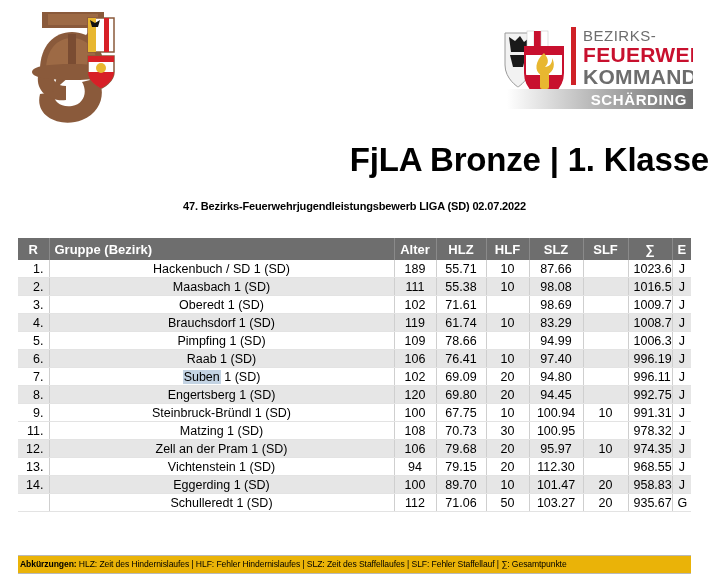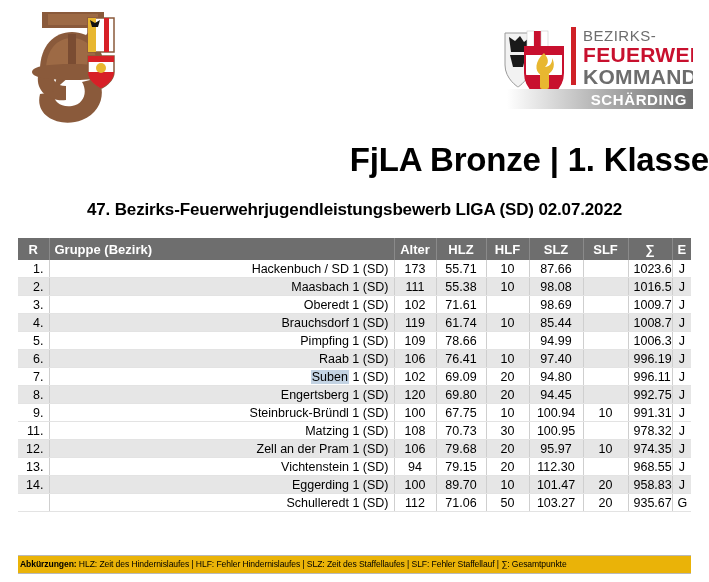--- a/index.html
+++ b/index.html
@@ -44,21 +44,21 @@
   }
   .page-title {
     font-size: 33px;
     font-weight: bold;
     letter-spacing: -0.2px;
     line-height: 1.1;
     margin: 0;
     text-align: right;
   }
   .page-subtitle {
-    font-size: 17px;
+    font-size: 11px;
     font-weight: bold;
     margin-top: 22px;
     letter-spacing: -0.15px;
   }
 
   
   .table-wrap {
     position: absolute;
     left: 18px;
     top: 238px;
@@ -91,21 +91,21 @@
     font-size: 12.5px;
     border-right: 1px solid #cfcfcf;
     border-bottom: 1px solid #e3e3e3;
     vertical-align: middle;
     white-space: nowrap;
     overflow: hidden;
   }
   table.results td:last-child { border-right: none; }
 
   td.c-rank   { text-align: right; width: 30px; font-size: 11.5px; padding-right: 6px; border-right: 1px solid #cfcfcf;}
-  td.c-group  { text-align: right; }
+  td.c-group  { text-align: center; }
   td.c-num    { text-align: center; }
   td.c-sum    { text-align: right; padding-right: 9px; }
   td.c-e      { text-align: center; }
 
   tr.odd  td { background: #ffffff; }
   tr.even td { background: #e6e6e6; }
 
   .sel {
     background: #c3d3e3;
     padding: 0 1px;
@@ -241,21 +241,21 @@
         <th>SLZ</th>
         <th>SLF</th>
         <th>∑</th>
         <th>E</th>
       </tr>
     </thead>
     <tbody>
         <tr class="odd">
           <td class="c-rank">1.</td>
           <td class="c-group">Hackenbuch / SD 1 (SD)</td>
-          <td class="c-num">173</td>
+          <td class="c-num">189</td>
           <td class="c-num">55.71</td>
           <td class="c-num">10</td>
           <td class="c-num">87.66</td>
           <td class="c-num"></td>
           <td class="c-sum">1023.63</td>
           <td class="c-e">J</td>
         </tr>
         <tr class="even">
           <td class="c-rank">2.</td>
           <td class="c-group">Maasbach 1 (SD)</td>
@@ -277,21 +277,21 @@
           <td class="c-num"></td>
           <td class="c-sum">1009.70</td>
           <td class="c-e">J</td>
         </tr>
         <tr class="even">
           <td class="c-rank">4.</td>
           <td class="c-group">Brauchsdorf 1 (SD)</td>
           <td class="c-num">119</td>
           <td class="c-num">61.74</td>
           <td class="c-num">10</td>
-          <td class="c-num">85.44</td>
+          <td class="c-num">83.29</td>
           <td class="c-num"></td>
           <td class="c-sum">1008.71</td>
           <td class="c-e">J</td>
         </tr>
         <tr class="odd">
           <td class="c-rank">5.</td>
           <td class="c-group">Pimpfing 1 (SD)</td>
           <td class="c-num">109</td>
           <td class="c-num">78.66</td>
           <td class="c-num"></td>

